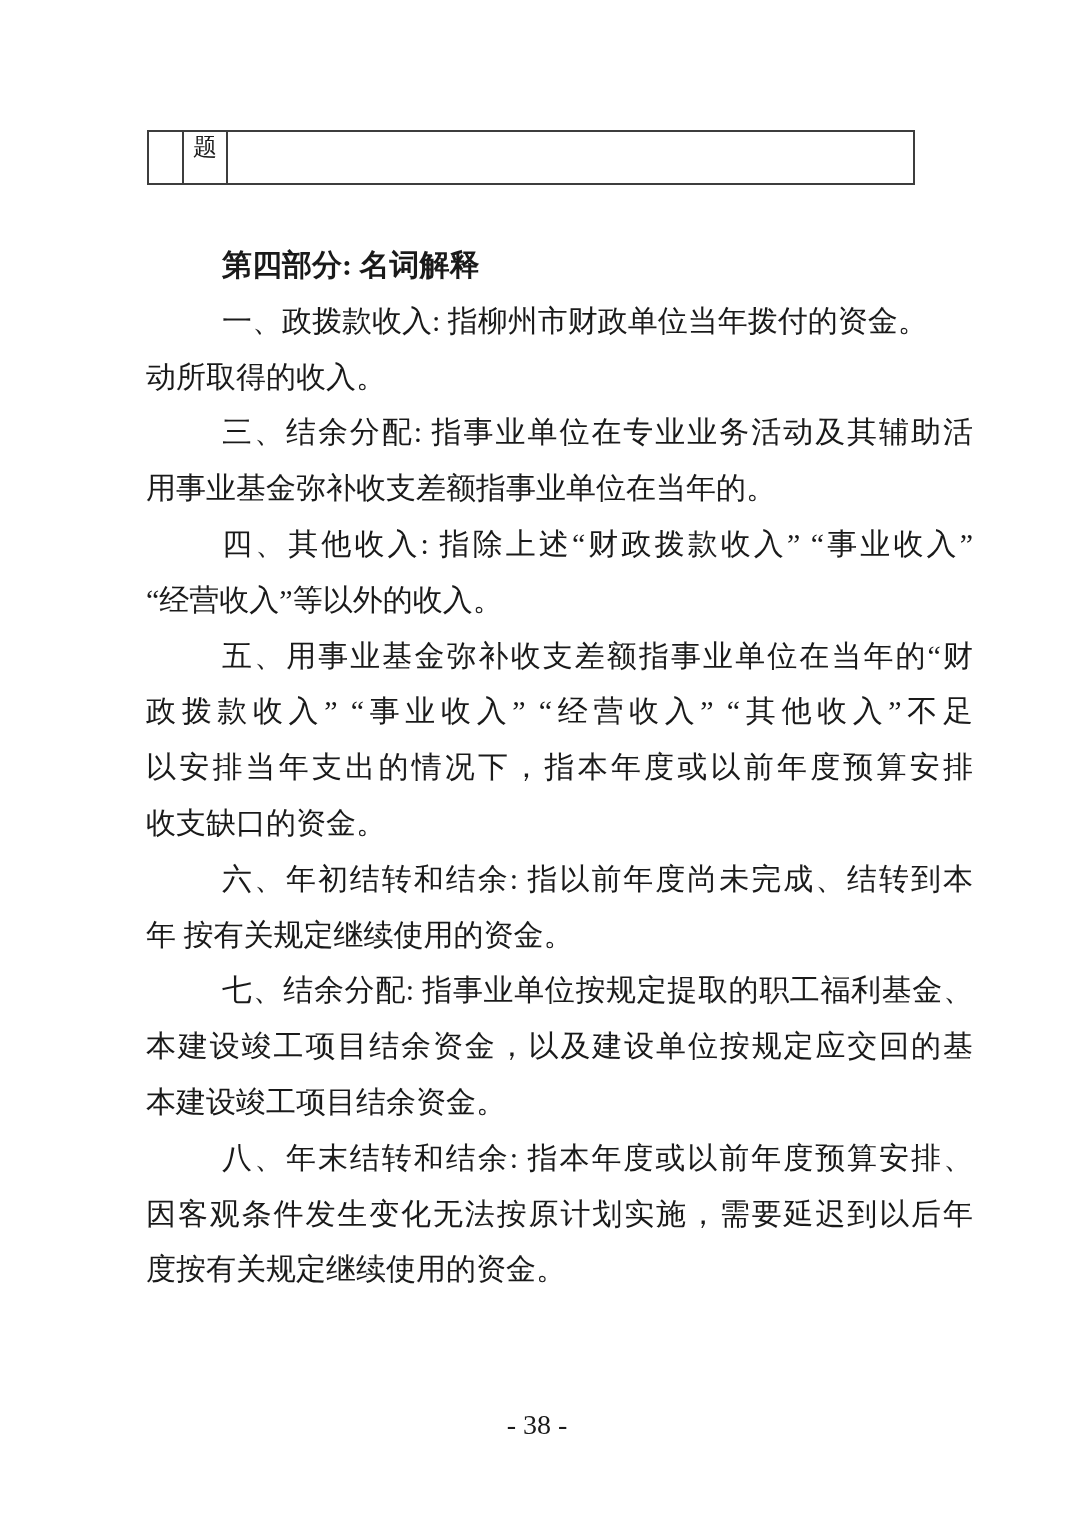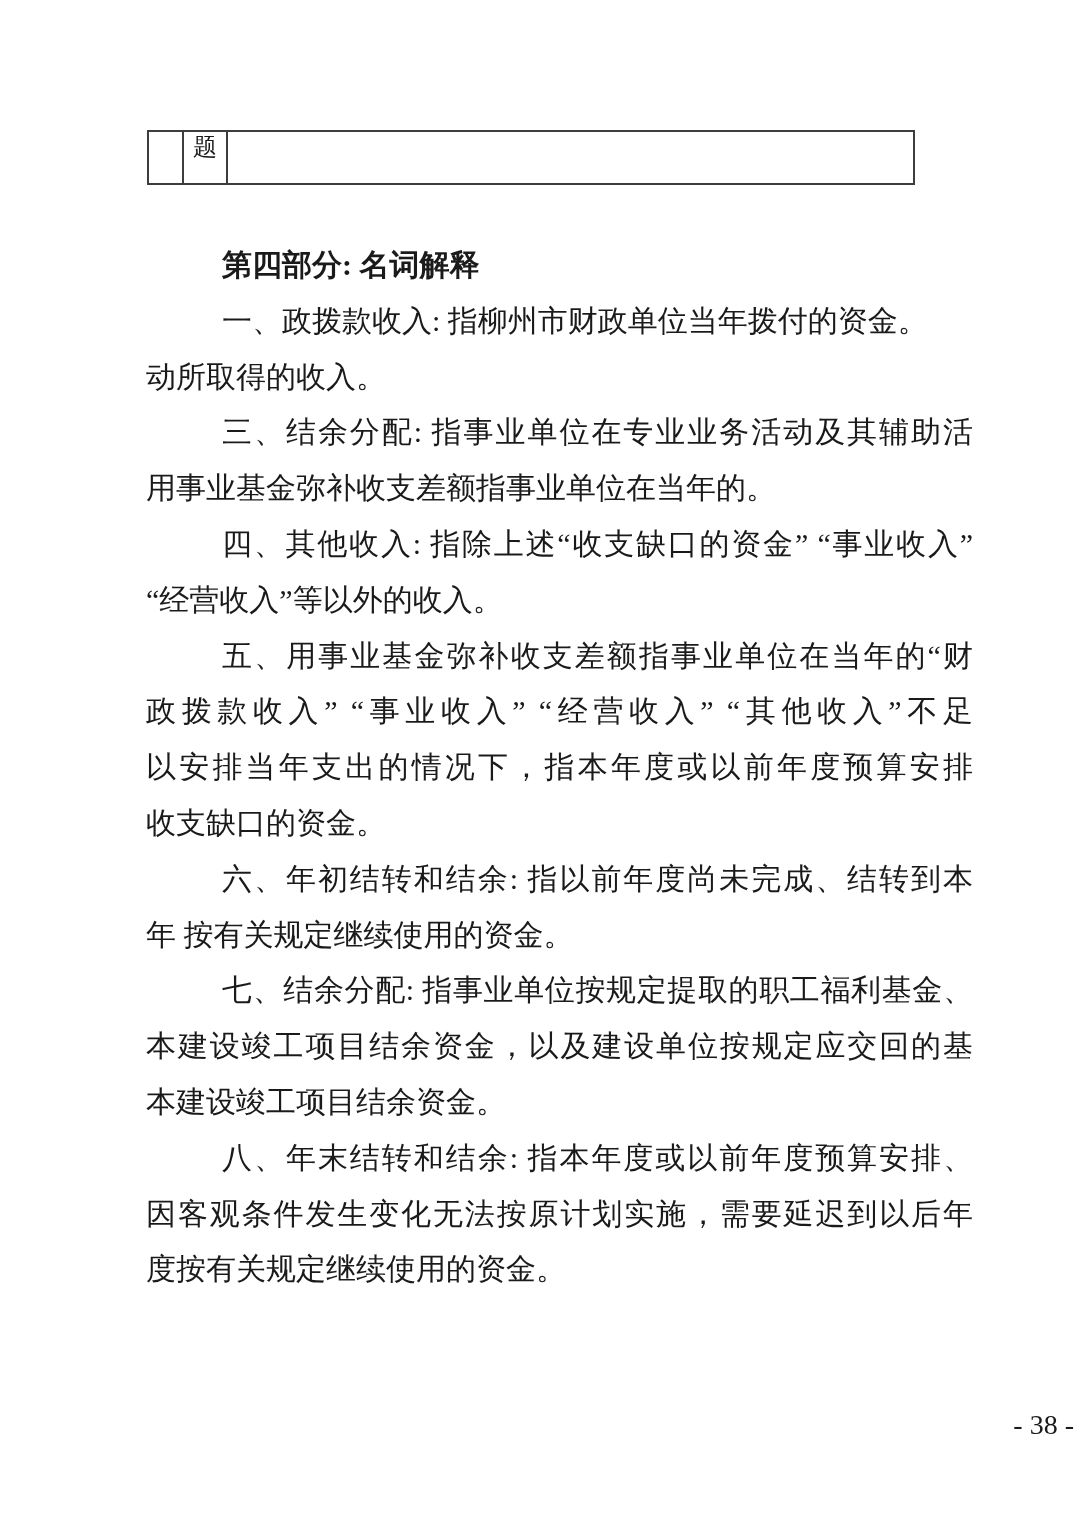--- a/index.html
+++ b/index.html
@@ -69,21 +69,21 @@
     text-align-last: left;
     -moz-text-align-last: left;
   }
 
   
   .page-number {
     position: absolute;
     left: 0;
     right: 0;
     top: 1408px;
-    text-align: right;
+    text-align: center;
     font-size: 28px;
     line-height: 34px;
   }
 </style>
 </head>
 <body>
 
 <div class="page">
 
   <div class="table-fragment">
@@ -95,21 +95,21 @@
   <div class="content">
     <div class="line heading indent">第四部分: 名词解释</div>
 
     <div class="line indent para-end">一、政拨款收入: 指柳州市财政单位当年拨付的资金。</div>
 
     <div class="line para-end">动所取得的收入。</div>
 
     <div class="line indent">三、结余分配: 指事业单位在专业业务活动及其辅助活</div>
     <div class="line para-end">用事业基金弥补收支差额指事业单位在当年的。</div>
 
-    <div class="line indent">四、其他收入: 指除上述“收支缺口的资金” “事业收入”</div>
+    <div class="line indent">四、其他收入: 指除上述“财政拨款收入” “事业收入”</div>
     <div class="line para-end">“经营收入”等以外的收入。</div>
 
     <div class="line indent">五、用事业基金弥补收支差额指事业单位在当年的“财</div>
     <div class="line">政拨款收入” “事业收入” “经营收入” “其他收入”不足</div>
     <div class="line">以安排当年支出的情况下，指本年度或以前年度预算安排</div>
     <div class="line para-end">收支缺口的资金。</div>
 
     <div class="line indent">六、年初结转和结余: 指以前年度尚未完成、结转到本</div>
     <div class="line para-end">年 按有关规定继续使用的资金。</div>
 

